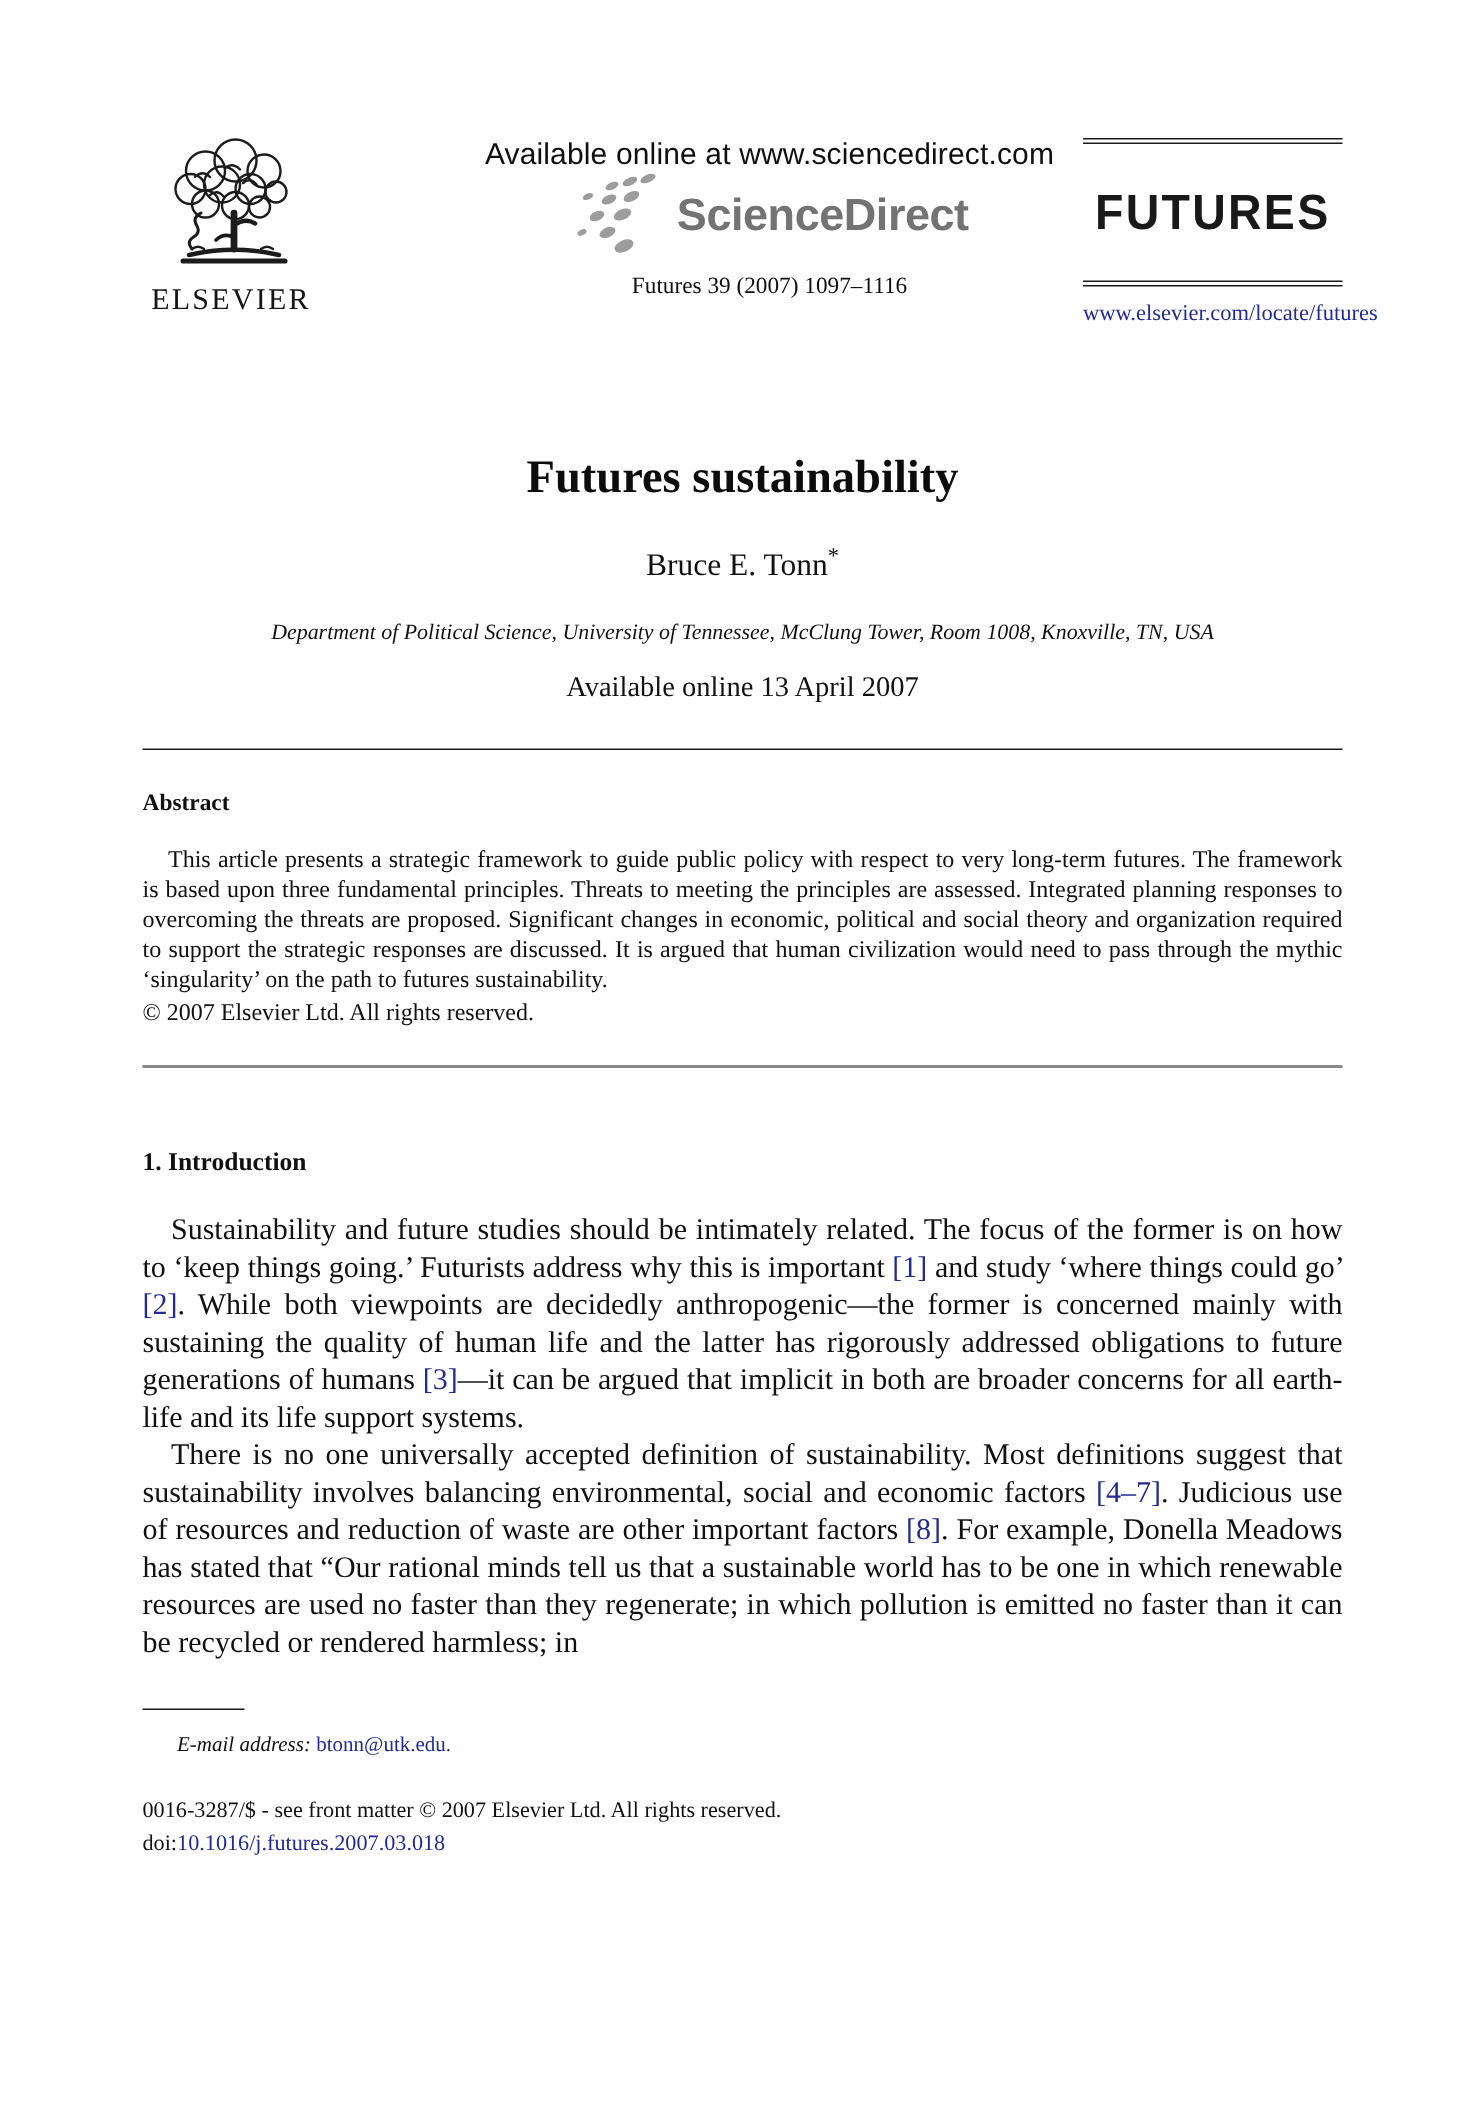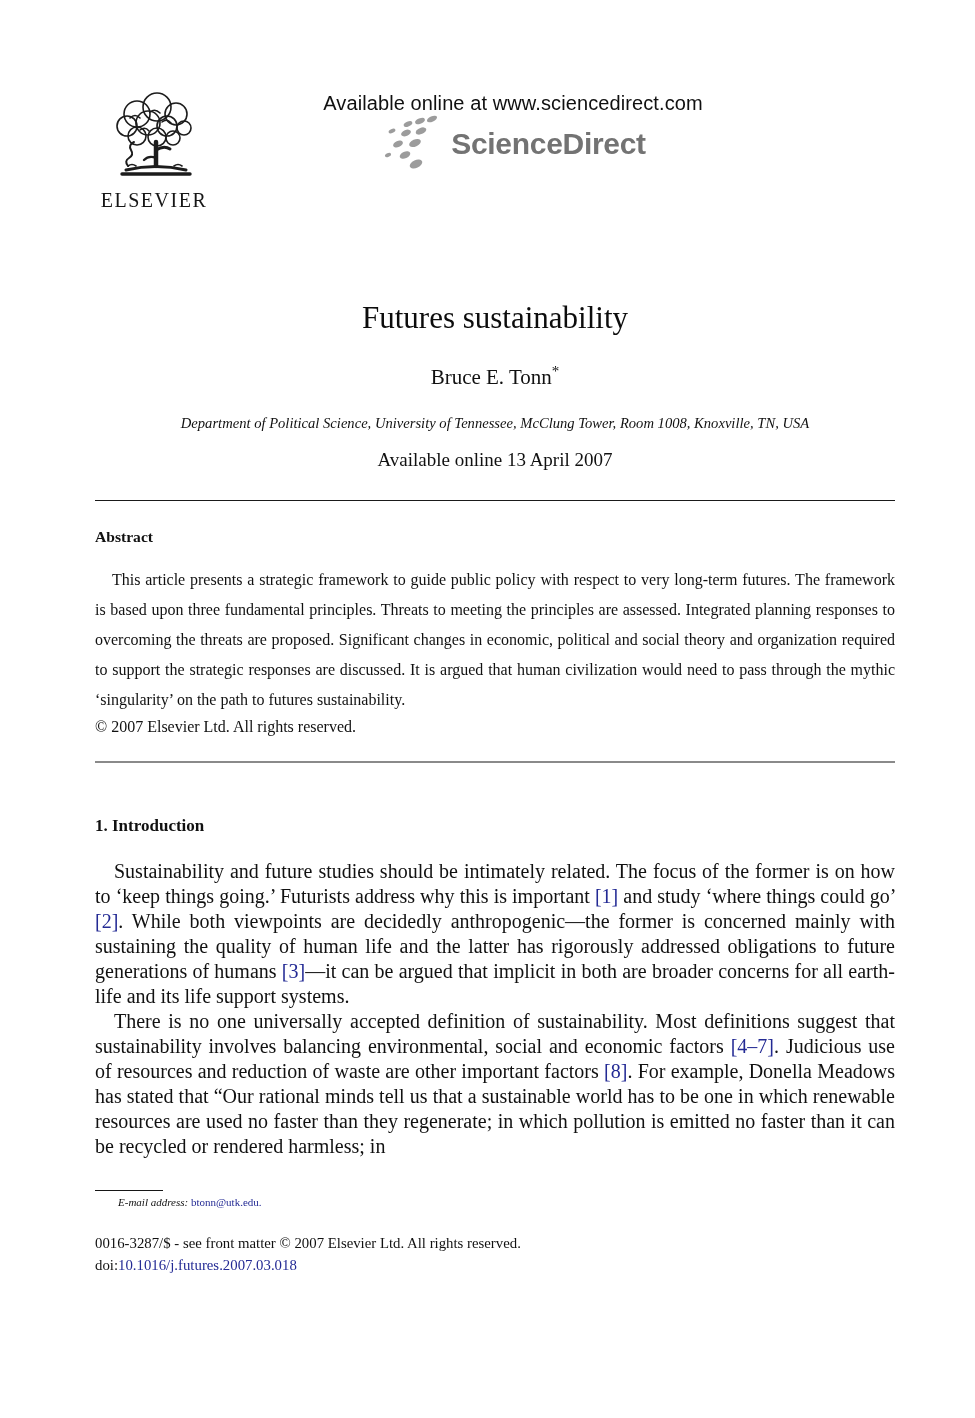--- a/index.html
+++ b/index.html
@@ -28,43 +28,43 @@
   .sd-name{font-size:30px;font-weight:bold;color:#737373;letter-spacing:-0.3px;}
   .citation{font-family:"Liberation Serif","DejaVu Serif",serif;font-size:15.5px;margin-top:12px;color:#101010;}
   .futures-col{position:absolute;right:0;top:0;width:173px;}
   .dbl-rule{height:4px;border-top:1.7px solid #1b1b1b;border-bottom:1.7px solid #1b1b1b;}
   .futures-name{font-family:"Liberation Sans","DejaVu Sans",sans-serif;font-weight:bold;
     font-size:31px;letter-spacing:1.5px;text-align:center;color:#191919;
     padding:28px 0 27px;transform:scaleY(1.06);}
   .journal-url{font-size:15px;color:var(--link);text-align:right;margin-top:10px;
     font-family:"Liberation Serif","DejaVu Serif",serif;}
   
-  .title{text-align:center;font-size:31px;font-weight:normal;margin:56px 0 0;color:#0c0c0c;}
+  .title{text-align:center;font-size:31px;font-weight:bold;margin:56px 0 0;color:#0c0c0c;}
   .author{text-align:center;font-size:21px;margin-top:27px;}
   .author sup{font-size:15px;}
   .affiliation{text-align:center;font-style:italic;font-size:14.6px;margin-top:25px;}
   .avail-date{text-align:center;font-size:19px;margin-top:17px;}
   
   .rule-dark{border:none;border-top:1.8px solid #1a1a1a;margin:29px 0 0;}
   .rule-gray{border:none;border-top:2px solid #8a8a8a;margin:23px 0 0;}
   
   .abstract-h{font-weight:bold;font-size:15.6px;margin-top:27px;}
-  .abstract-text{font-size:16px;line-height:30px;text-align:justify;margin:19px 0 0;text-indent:17px;}
+  .abstract-text{font-size:16px;line-height:20px;text-align:justify;margin:19px 0 0;text-indent:17px;}
   .copyright{font-size:16px;line-height:23px;margin:0;}
   
   .section-h{font-weight:bold;font-size:17px;margin-top:53px;}
   .body-p{font-size:20px;line-height:25px;text-align:justify;text-indent:19px;margin:0;}
   .body-p.first{margin-top:23px;}
   .cite-link{color:var(--link);}
   
   .footnote{margin-top:31px;}
   .fn-rule{width:68px;border:none;border-top:1.6px solid #161616;margin:0;}
   .fn-line{font-size:13.8px;margin-top:7px;padding-left:15px;}
   .fn-line sup{font-size:11px;}
-  .fn-email{font-size:11px;padding-left:23px;margin-top:5px;}
+  .fn-email{font-size:14px;padding-left:23px;margin-top:16px;}
   .fn-email .lbl{font-style:italic;}
   .link{color:var(--link);}
   
   .bottom{margin-top:27px;font-size:14.8px;}
   .doi-line{margin-top:5px;}
 </style>
 </head>
 <body>
 
 <div class="page">
@@ -114,22 +114,29 @@
             <ellipse cx="41" cy="17" rx="5.6" ry="3.1" transform="rotate(-24 41 17)"></ellipse>
             <ellipse cx="18" cy="30" rx="5.2" ry="3.1" transform="rotate(-24 18 30)"></ellipse>
             <ellipse cx="35" cy="29" rx="6.2" ry="3.5" transform="rotate(-24 35 29)"></ellipse>
             <ellipse cx="8" cy="41" rx="3.2" ry="1.9" transform="rotate(-24 8 41)"></ellipse>
             <ellipse cx="25" cy="41" rx="5.6" ry="3.3" transform="rotate(-24 25 41)"></ellipse>
             <ellipse cx="36" cy="50" rx="6.6" ry="3.9" transform="rotate(-24 36 50)"></ellipse>
           </g>
         </svg>
         <span class="sd-name">ScienceDirect</span>
       </div>
+      <div class="citation">Futures 39 (2007) 1097–1116</div>
     </div>
 
+    <div class="futures-col">
+      <div class="dbl-rule"></div>
+      <div class="futures-name">FUTURES</div>
+      <div class="dbl-rule"></div>
+      <div class="journal-url">www.elsevier.com/locate/futures</div>
+    </div>
   </div>
 
   <h1 class="title">Futures sustainability</h1>
 
   <div class="author"><span>Bruce E. Tonn</span><sup>*</sup></div>
 
   <div class="affiliation">Department of Political Science, University of Tennessee, McClung Tower, Room 1008, Knoxville, TN, USA</div>
 
   <div class="avail-date">Available online 13 April 2007</div>
 

